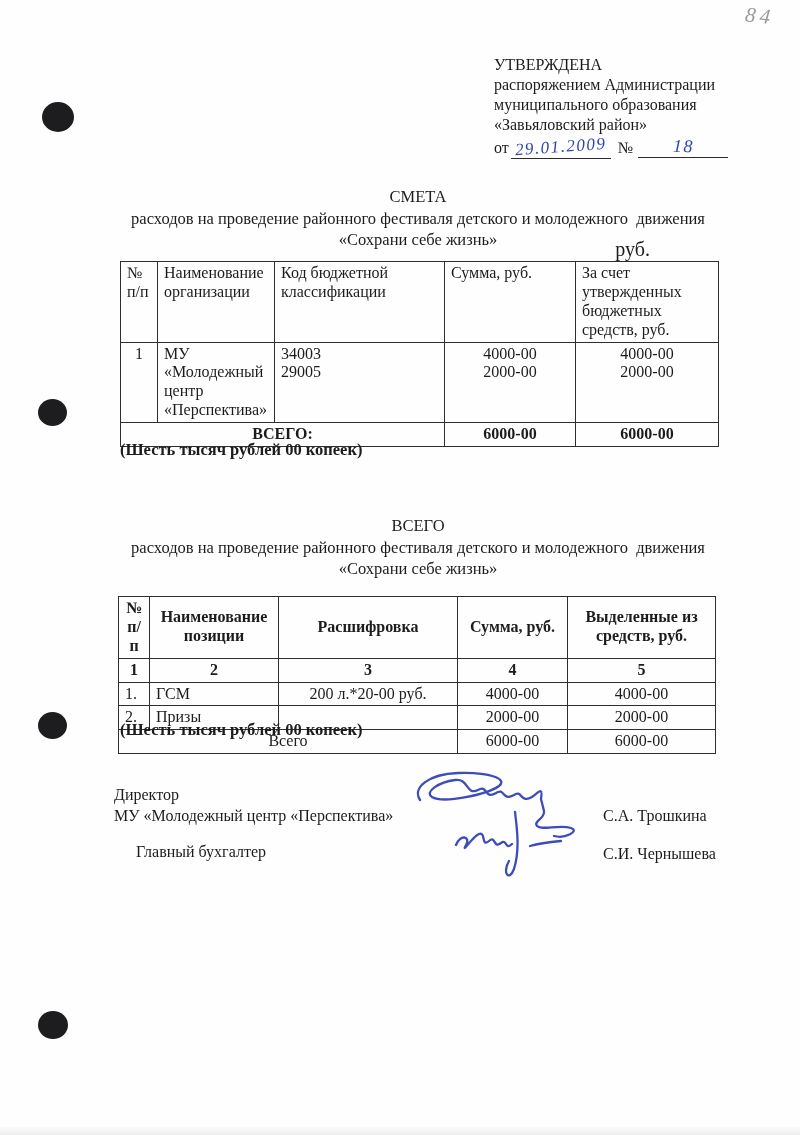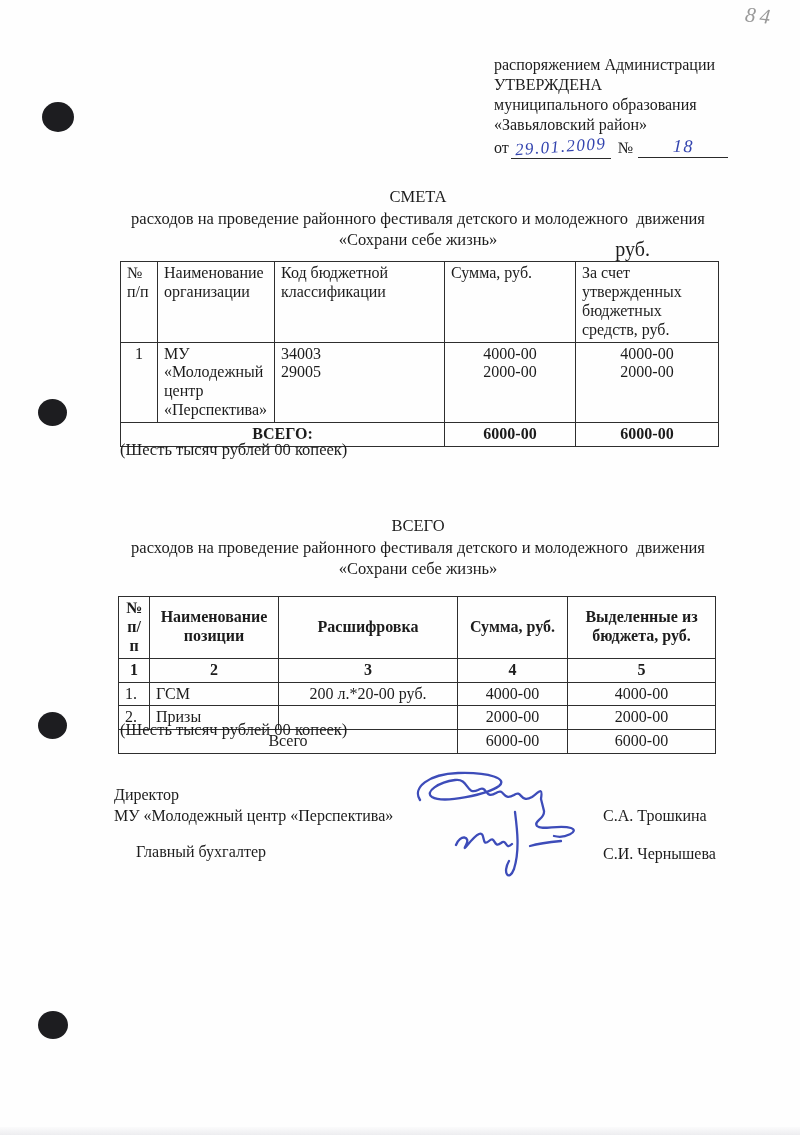--- a/index.html
+++ b/index.html
@@ -30,43 +30,43 @@
   .doc-title-block .sub { white-space:pre-wrap; }
   .rub-label { left:560px; top:238px; width:90px; text-align:right; font-size:20px; }
   table.doc { border-collapse:collapse; table-layout:fixed; }
   table.doc td { border:1.6px solid #2e2e2e; padding:2px 6px; font-size:16px; line-height:1.18; vertical-align:top; overflow:hidden; }
   .pre { white-space:pre-line; }
   .tc { text-align:center; }
   .vm td { vertical-align:middle;font-weight:bold; }
   table.reestr td { text-align:center; vertical-align:middle; }
   table.reestr td.left { text-align:left; }
   table.reestr .hdr td { font-weight:bold; }
-  .words { font-weight:normal; font-size:16.5px; }
+  .words { font-weight:bold; font-size:16.5px; }
   .sig-label { font-size:16px; line-height:21px; }
   .sig-name { font-size:16px; }
   .scan-edge-bottom {
     position:absolute; left:0; bottom:0; width:800px; height:8px;
     background:linear-gradient(to bottom,#fbfbfc,#ededf0);
   }
 </style>
 </head>
 <body>
 
 <div class="page">
 
   <div class="punch-hole" style="left:42px; top:102px; width:32px; height:30px;"></div>
   <div class="punch-hole" style="left:38px; top:399px; width:29px; height:27px;"></div>
   <div class="punch-hole" style="left:38px; top:712px; width:29px; height:27px;"></div>
   <div class="punch-hole" style="left:38px; top:1011px; width:30px; height:28px;"></div>
 
   <div class="pencil-num">84</div>
 
   <div class="abs approval">
+    <div class="ln">УТВЕРЖДЕНА</div>
     <div class="ln">распоряжением Администрации</div>
-    <div class="ln">УТВЕРЖДЕНА</div>
     <div class="ln">муниципального образования</div>
     <div class="ln">«Завьяловский район»</div>
     <div class="date-row">
       <span>от</span>
         <span class="uline date"><span class="hw hw-date">29.01.2009</span></span>
         <span class="nosign">№</span>
         <span class="uline num"><span class="hw hw-num">18</span></span>
     </div>
   </div>
 
@@ -137,21 +137,21 @@
       </colgroup>
     <tbody>
         <tr class="hdr" style="height:44px;">
       <td class="pre">№
 п/п</td>
       <td class="pre">Наименование
 позиции</td>
       <td>Расшифровка</td>
       <td>Сумма, руб.</td>
       <td class="pre">Выделенные из
-бюджета, руб.</td>
+средств, руб.</td>
     </tr>
     <tr class="hdr" style="height:20px;">
       <td>1</td>
       <td>2</td>
       <td>3</td>
       <td>4</td>
       <td>5</td>
     </tr>
     <tr style="height:21px;">
       <td class="left">1.</td>

